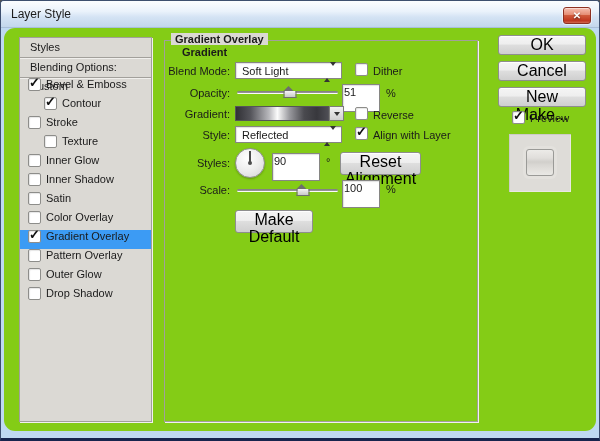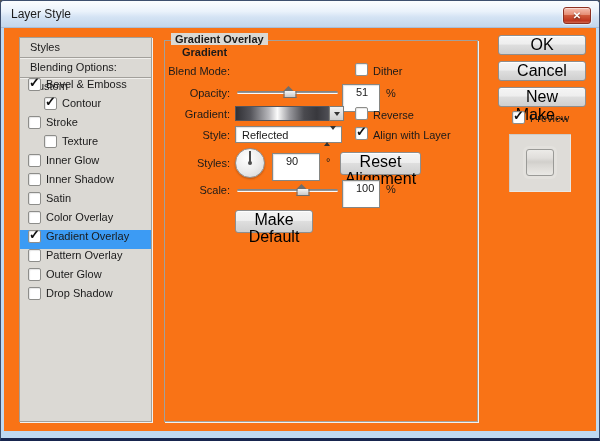--- a/index.html
+++ b/index.html
@@ -15,21 +15,21 @@
     background:linear-gradient(180deg,#FBFDFE 0%,#EAF2FB 40%,#D4E3F4 62%,#C3D7EC 100%);
     border-bottom:1px solid #A9BFD9; border-radius:3px 3px 0 0;padding-left:16px; }
   .title-text { position:absolute; left:10px; top:6px; font-size:12px; color:#1c1c1c; }
   .close-btn { position:absolute; left:562px; top:6px; width:28px; height:17px;
     background:linear-gradient(180deg,#F6BFB0 0%,#E68D74 45%,#D05A3C 50%,#C0371F 85%,#D06850 100%);
     border:1px solid #8e3122; border-radius:3px; color:#fff; font-weight:bold; font-size:10px;
     text-align:center; line-height:15px; text-shadow:0 1px 2px rgba(0,0,0,.55);
     box-shadow:0 0 0 1px rgba(255,255,255,.5), inset 0 1px 0 rgba(255,255,255,.45); cursor:pointer; }
 
   
-  .client { position:absolute; left:3px; top:27px; width:592px; height:403px; background:#f97316; }
+  .client { position:absolute; left:3px; top:27px; width:592px; height:403px; background:#84cc16;border-radius:11px; }
 
   .etched { border:1px solid #A2A09B; box-shadow:1px 1px 0 #F2F1EE; }
 
   
   .sidebar { position:absolute; left:15px; top:9px; width:133px; height:385px; background:#DBD9D4; }
   .side-head { height:19px; line-height:19px; padding-left:10px; cursor:pointer; }
   .sep { height:1px; background:#A2A09B; box-shadow:0 1px 0 #F0EFEC; }
   .side-row { height:19px; display:flex; align-items:flex-start; padding-left:8px; cursor:pointer; }
   .side-row.indent { padding-left:24px; }
   .side-row.selected { background:#3C9BF4; }
@@ -51,21 +51,21 @@
   .dd { position:absolute; height:17px; background:#fff; border:1px solid #868683;
     box-shadow:inset 1px 1px 1px rgba(0,0,0,.12); display:flex; align-items:center;
     padding-left:6px; cursor:pointer; }
   .arrows { position:absolute; right:5px; top:3px; }
   .tri-up { width:0; height:0; border-left:3.5px solid transparent; border-right:3.5px solid transparent;
     border-bottom:4px solid #333; margin-bottom:2px; }
   .tri-down { width:0; height:0; border-left:3.5px solid transparent; border-right:3.5px solid transparent;
     border-top:4px solid #333; }
 
   .vbox { position:absolute; width:38px; height:28px; background:#fff; border:1px solid #868683;
-    box-shadow:inset 1px 1px 1px rgba(0,0,0,.12); line-height:15px; padding-left:13px; }
+    box-shadow:inset 1px 1px 1px rgba(0,0,0,.12); line-height:15px; padding-left:1px; }
 
   .sl-track { position:absolute; width:101px; height:3px; border-radius:2px;
     background:linear-gradient(#7b7b7b,#9c9c9c); border-bottom:1px solid #fbfbfb; cursor:pointer; }
   .sl-thumb { position:absolute; top:-5px; width:11px; height:11px; transform:translateX(-50%); cursor:pointer; }
   .sl-thumb::before { content:""; position:absolute; left:0; top:0; width:0; height:0;
     border-left:5.5px solid transparent; border-right:5.5px solid transparent; border-bottom:5px solid #6e6e6e; }
   .sl-thumb::after { content:""; position:absolute; left:0; top:4.5px; width:11px; height:6.5px;
     background:linear-gradient(#f4f4f4,#c9c9c9); border:1px solid #6e6e6e; border-top:none; }
 
   .grad-swatch { position:absolute; left:70px; top:65px; width:94px; height:15px;
@@ -166,20 +166,24 @@
         <span class="cb"></span>
         <span class="lbl">Drop Shadow</span>
         </div>
     </div>
 
     <div class="group etched">
       <span class="legend">Gradient Overlay</span>
       <span class="section-title">Gradient</span>
 
       <span class="g-label" style="top:24px">Blend Mode:</span>
+      <div class="dd" style="left:70px; top:21px; width:107px">
+        <span>Soft Light</span>
+        <span class="arrows"><span class="tri-up"></span><span class="tri-down"></span></span>
+      </div>
       <span class="cb" style="position:absolute; left:190px; top:22px"></span>
       <span style="position:absolute; left:208px; top:24px">Dither</span>
 
       <span class="g-label" style="top:46px">Opacity:</span>
       <div class="sl-track" style="left:72px; top:50px">
         <div class="sl-thumb" style="left: 51%;"></div>
       </div>
       <div class="vbox" style="left:177px; top:43px">51</div>
       <span class="unit" style="left:221px; top:46px">%</span>
 

